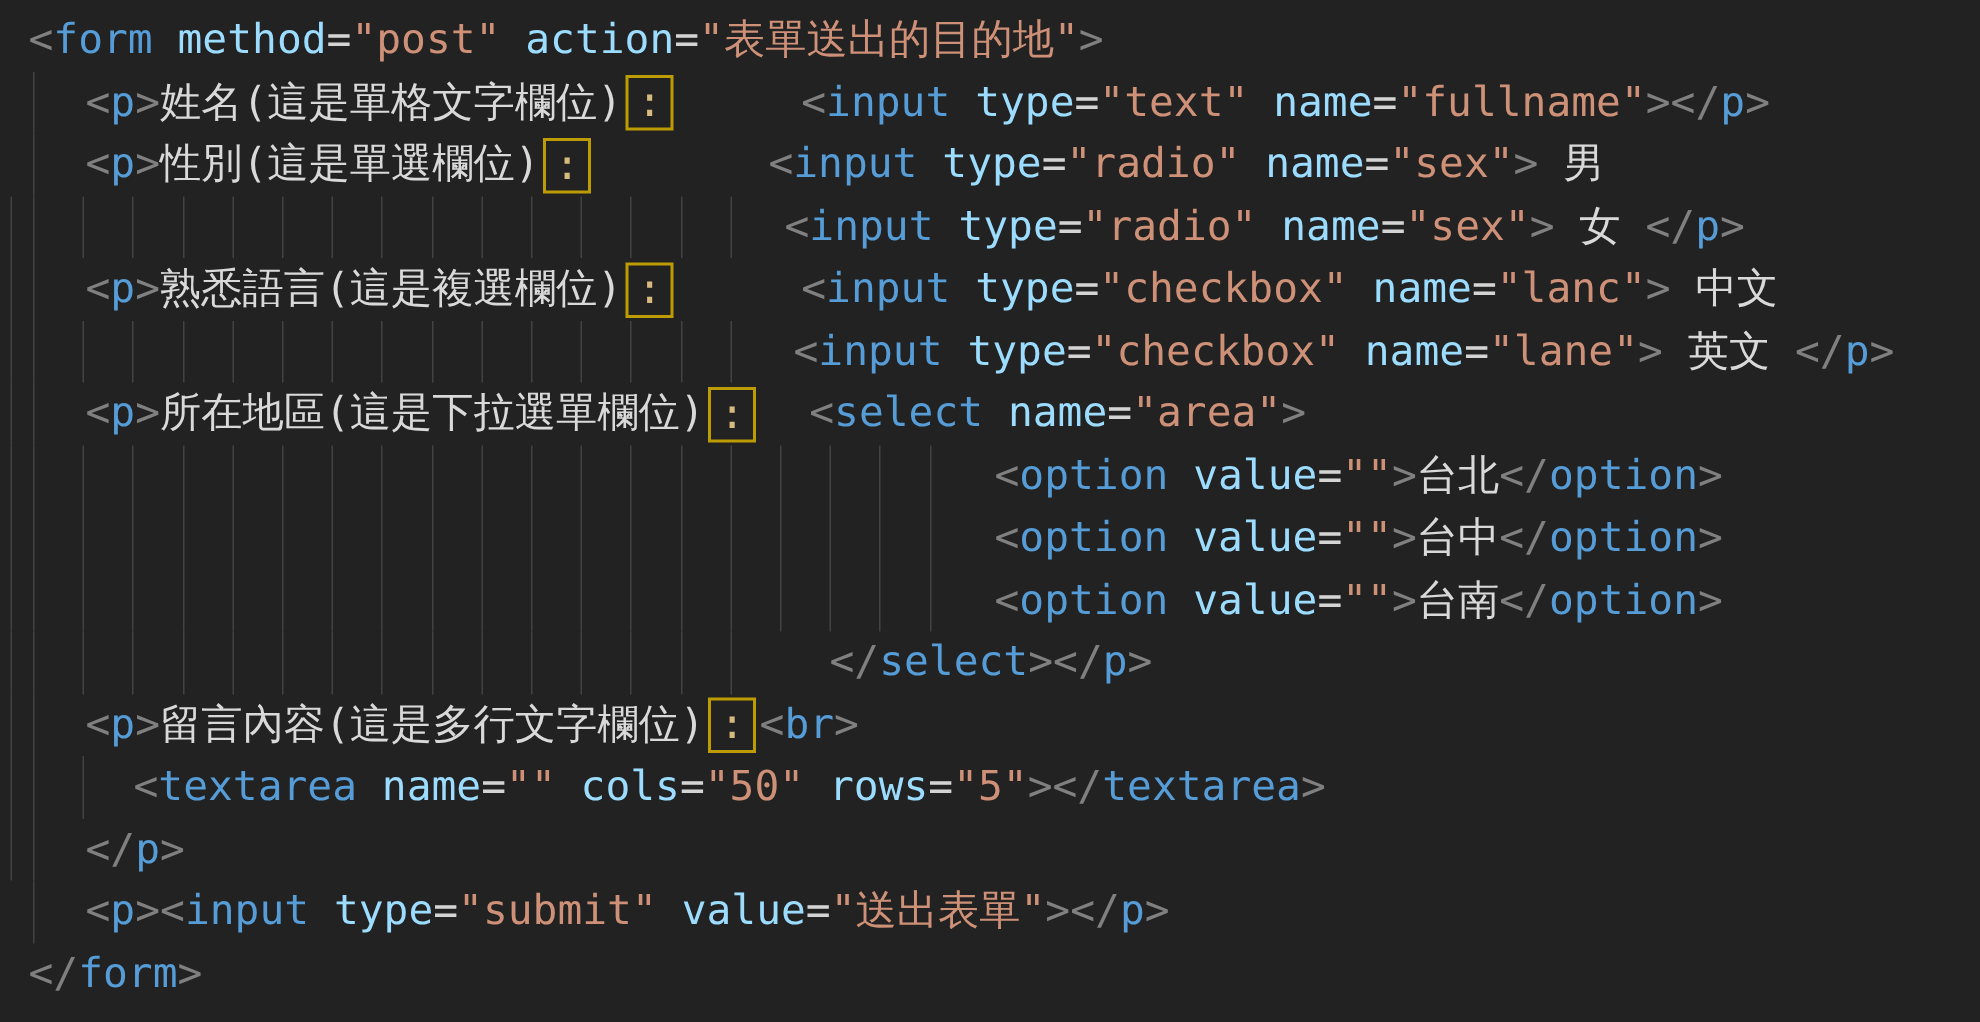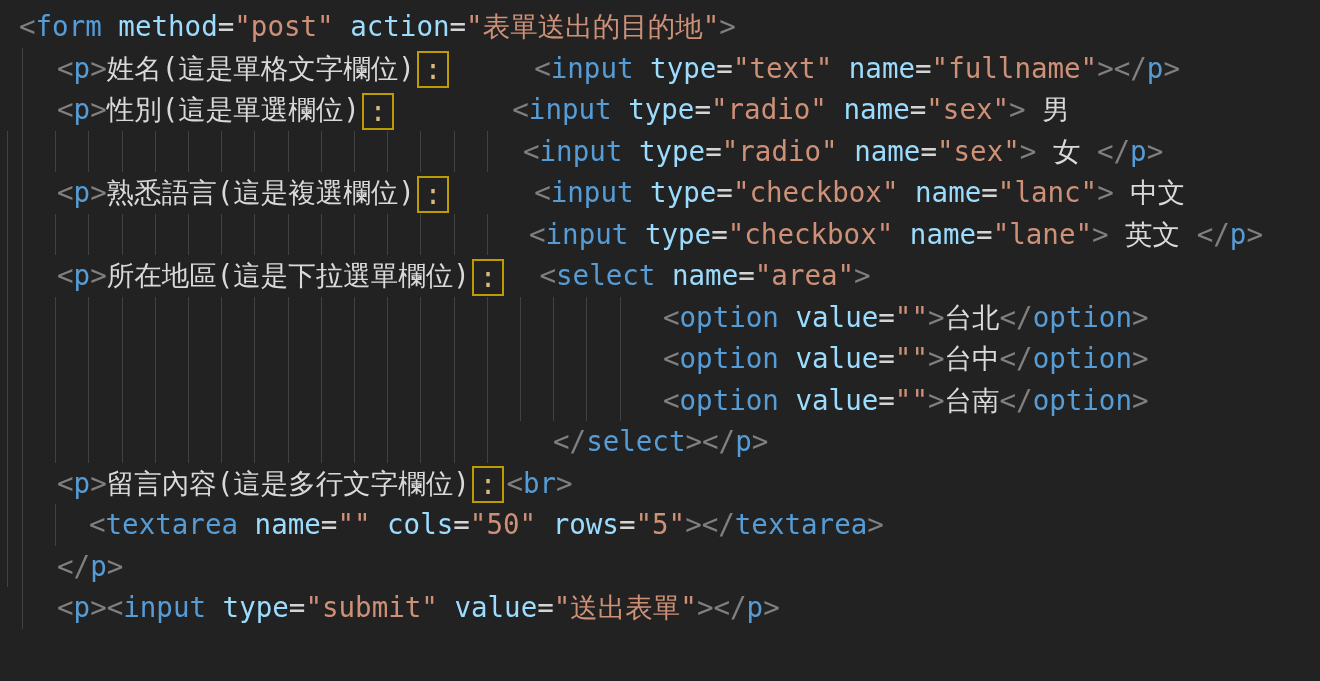--- a/index.html
+++ b/index.html
@@ -48,13 +48,14 @@
     <div class="code-line"><i class="guide" style="left: 7px;"></i><i class="guide" style="left: 22px;"></i><i class="guide" style="left: 55px;"></i><i class="guide" style="left: 88px;"></i><i class="guide" style="left: 122px;"></i><i class="guide" style="left: 155px;"></i><i class="guide" style="left: 188px;"></i><i class="guide" style="left: 221px;"></i><i class="guide" style="left: 254px;"></i><i class="guide" style="left: 288px;"></i><i class="guide" style="left: 321px;"></i><i class="guide" style="left: 354px;"></i><i class="guide" style="left: 387px;"></i><i class="guide" style="left: 420px;"></i><i class="guide" style="left: 454px;"></i><i class="guide" style="left: 487px;"></i><span class="code-text" style="margin-left: 529px;"><span class="tk-pun">&lt;</span><span class="tk-tag">input</span><span class="tk-txt"> </span><span class="tk-attr">type</span><span class="tk-eq">=</span><span class="tk-str">"checkbox"</span><span class="tk-txt"> </span><span class="tk-attr">name</span><span class="tk-eq">=</span><span class="tk-str">"lane"</span><span class="tk-pun">&gt;</span><span class="tk-txt"> 英文 </span><span class="tk-pun">&lt;/</span><span class="tk-tag">p</span><span class="tk-pun">&gt;</span></span></div>
     <div class="code-line"><i class="guide" style="left: 7px;"></i><i class="guide" style="left: 22px;"></i><span class="code-text" style="margin-left: 57px;"><span class="tk-pun">&lt;</span><span class="tk-tag">p</span><span class="tk-pun">&gt;</span><span class="tk-txt">所在地區(這是下拉選單欄位)</span><span class="tk-box">:</span><span class="tk-txt">  </span><span class="tk-pun">&lt;</span><span class="tk-tag">select</span><span class="tk-txt"> </span><span class="tk-attr">name</span><span class="tk-eq">=</span><span class="tk-str">"area"</span><span class="tk-pun">&gt;</span></span></div>
     <div class="code-line"><i class="guide" style="left: 7px;"></i><i class="guide" style="left: 22px;"></i><i class="guide" style="left: 55px;"></i><i class="guide" style="left: 88px;"></i><i class="guide" style="left: 122px;"></i><i class="guide" style="left: 155px;"></i><i class="guide" style="left: 188px;"></i><i class="guide" style="left: 221px;"></i><i class="guide" style="left: 254px;"></i><i class="guide" style="left: 288px;"></i><i class="guide" style="left: 321px;"></i><i class="guide" style="left: 354px;"></i><i class="guide" style="left: 387px;"></i><i class="guide" style="left: 420px;"></i><i class="guide" style="left: 454px;"></i><i class="guide" style="left: 487px;"></i><i class="guide" style="left: 520px;"></i><i class="guide" style="left: 553px;"></i><i class="guide" style="left: 586px;"></i><i class="guide" style="left: 620px;"></i><span class="code-text" style="margin-left: 663px;"><span class="tk-pun">&lt;</span><span class="tk-tag">option</span><span class="tk-txt"> </span><span class="tk-attr">value</span><span class="tk-eq">=</span><span class="tk-str">""</span><span class="tk-pun">&gt;</span><span class="tk-txt">台北</span><span class="tk-pun">&lt;/</span><span class="tk-tag">option</span><span class="tk-pun">&gt;</span></span></div>
     <div class="code-line"><i class="guide" style="left: 7px;"></i><i class="guide" style="left: 22px;"></i><i class="guide" style="left: 55px;"></i><i class="guide" style="left: 88px;"></i><i class="guide" style="left: 122px;"></i><i class="guide" style="left: 155px;"></i><i class="guide" style="left: 188px;"></i><i class="guide" style="left: 221px;"></i><i class="guide" style="left: 254px;"></i><i class="guide" style="left: 288px;"></i><i class="guide" style="left: 321px;"></i><i class="guide" style="left: 354px;"></i><i class="guide" style="left: 387px;"></i><i class="guide" style="left: 420px;"></i><i class="guide" style="left: 454px;"></i><i class="guide" style="left: 487px;"></i><i class="guide" style="left: 520px;"></i><i class="guide" style="left: 553px;"></i><i class="guide" style="left: 586px;"></i><i class="guide" style="left: 620px;"></i><span class="code-text" style="margin-left: 663px;"><span class="tk-pun">&lt;</span><span class="tk-tag">option</span><span class="tk-txt"> </span><span class="tk-attr">value</span><span class="tk-eq">=</span><span class="tk-str">""</span><span class="tk-pun">&gt;</span><span class="tk-txt">台中</span><span class="tk-pun">&lt;/</span><span class="tk-tag">option</span><span class="tk-pun">&gt;</span></span></div>
     <div class="code-line"><i class="guide" style="left: 7px;"></i><i class="guide" style="left: 22px;"></i><i class="guide" style="left: 55px;"></i><i class="guide" style="left: 88px;"></i><i class="guide" style="left: 122px;"></i><i class="guide" style="left: 155px;"></i><i class="guide" style="left: 188px;"></i><i class="guide" style="left: 221px;"></i><i class="guide" style="left: 254px;"></i><i class="guide" style="left: 288px;"></i><i class="guide" style="left: 321px;"></i><i class="guide" style="left: 354px;"></i><i class="guide" style="left: 387px;"></i><i class="guide" style="left: 420px;"></i><i class="guide" style="left: 454px;"></i><i class="guide" style="left: 487px;"></i><i class="guide" style="left: 520px;"></i><i class="guide" style="left: 553px;"></i><i class="guide" style="left: 586px;"></i><i class="guide" style="left: 620px;"></i><span class="code-text" style="margin-left: 663px;"><span class="tk-pun">&lt;</span><span class="tk-tag">option</span><span class="tk-txt"> </span><span class="tk-attr">value</span><span class="tk-eq">=</span><span class="tk-str">""</span><span class="tk-pun">&gt;</span><span class="tk-txt">台南</span><span class="tk-pun">&lt;/</span><span class="tk-tag">option</span><span class="tk-pun">&gt;</span></span></div>
     <div class="code-line"><i class="guide" style="left: 7px;"></i><i class="guide" style="left: 22px;"></i><i class="guide" style="left: 55px;"></i><i class="guide" style="left: 88px;"></i><i class="guide" style="left: 122px;"></i><i class="guide" style="left: 155px;"></i><i class="guide" style="left: 188px;"></i><i class="guide" style="left: 221px;"></i><i class="guide" style="left: 254px;"></i><i class="guide" style="left: 288px;"></i><i class="guide" style="left: 321px;"></i><i class="guide" style="left: 354px;"></i><i class="guide" style="left: 387px;"></i><i class="guide" style="left: 420px;"></i><i class="guide" style="left: 454px;"></i><i class="guide" style="left: 487px;"></i><span class="code-text" style="margin-left: 553px;"><span class="tk-pun">&lt;/</span><span class="tk-tag">select</span><span class="tk-pun">&gt;</span><span class="tk-pun">&lt;/</span><span class="tk-tag">p</span><span class="tk-pun">&gt;</span></span></div>
     <div class="code-line"><i class="guide" style="left: 7px;"></i><i class="guide" style="left: 22px;"></i><span class="code-text" style="margin-left: 57px;"><span class="tk-pun">&lt;</span><span class="tk-tag">p</span><span class="tk-pun">&gt;</span><span class="tk-txt">留言內容(這是多行文字欄位)</span><span class="tk-box">:</span><span class="tk-pun">&lt;</span><span class="tk-tag">br</span><span class="tk-pun">&gt;</span></span></div>
     <div class="code-line"><i class="guide" style="left: 7px;"></i><i class="guide" style="left: 22px;"></i><i class="guide" style="left: 55px;"></i><span class="code-text" style="margin-left: 89px;"><span class="tk-pun">&lt;</span><span class="tk-tag">textarea</span><span class="tk-txt"> </span><span class="tk-attr">name</span><span class="tk-eq">=</span><span class="tk-str">""</span><span class="tk-txt"> </span><span class="tk-attr">cols</span><span class="tk-eq">=</span><span class="tk-str">"50"</span><span class="tk-txt"> </span><span class="tk-attr">rows</span><span class="tk-eq">=</span><span class="tk-str">"5"</span><span class="tk-pun">&gt;</span><span class="tk-pun">&lt;/</span><span class="tk-tag">textarea</span><span class="tk-pun">&gt;</span></span></div>
     <div class="code-line"><i class="guide" style="left: 7px;"></i><i class="guide" style="left: 22px;"></i><span class="code-text" style="margin-left: 57px;"><span class="tk-pun">&lt;/</span><span class="tk-tag">p</span><span class="tk-pun">&gt;</span></span></div>
     <div class="code-line"><i class="guide" style="left: 22px;"></i><span class="code-text" style="margin-left: 57px;"><span class="tk-pun">&lt;</span><span class="tk-tag">p</span><span class="tk-pun">&gt;</span><span class="tk-pun">&lt;</span><span class="tk-tag">input</span><span class="tk-txt"> </span><span class="tk-attr">type</span><span class="tk-eq">=</span><span class="tk-str">"submit"</span><span class="tk-txt"> </span><span class="tk-attr">value</span><span class="tk-eq">=</span><span class="tk-str">"送出表單"</span><span class="tk-pun">&gt;</span><span class="tk-pun">&lt;/</span><span class="tk-tag">p</span><span class="tk-pun">&gt;</span></span></div>
+    <div class="code-line"><span class="code-text" style="margin-left: 19px;"><span class="tk-pun">&lt;/</span><span class="tk-tag">form</span><span class="tk-pun">&gt;</span></span></div>
   </div>
 
 </body></html>

